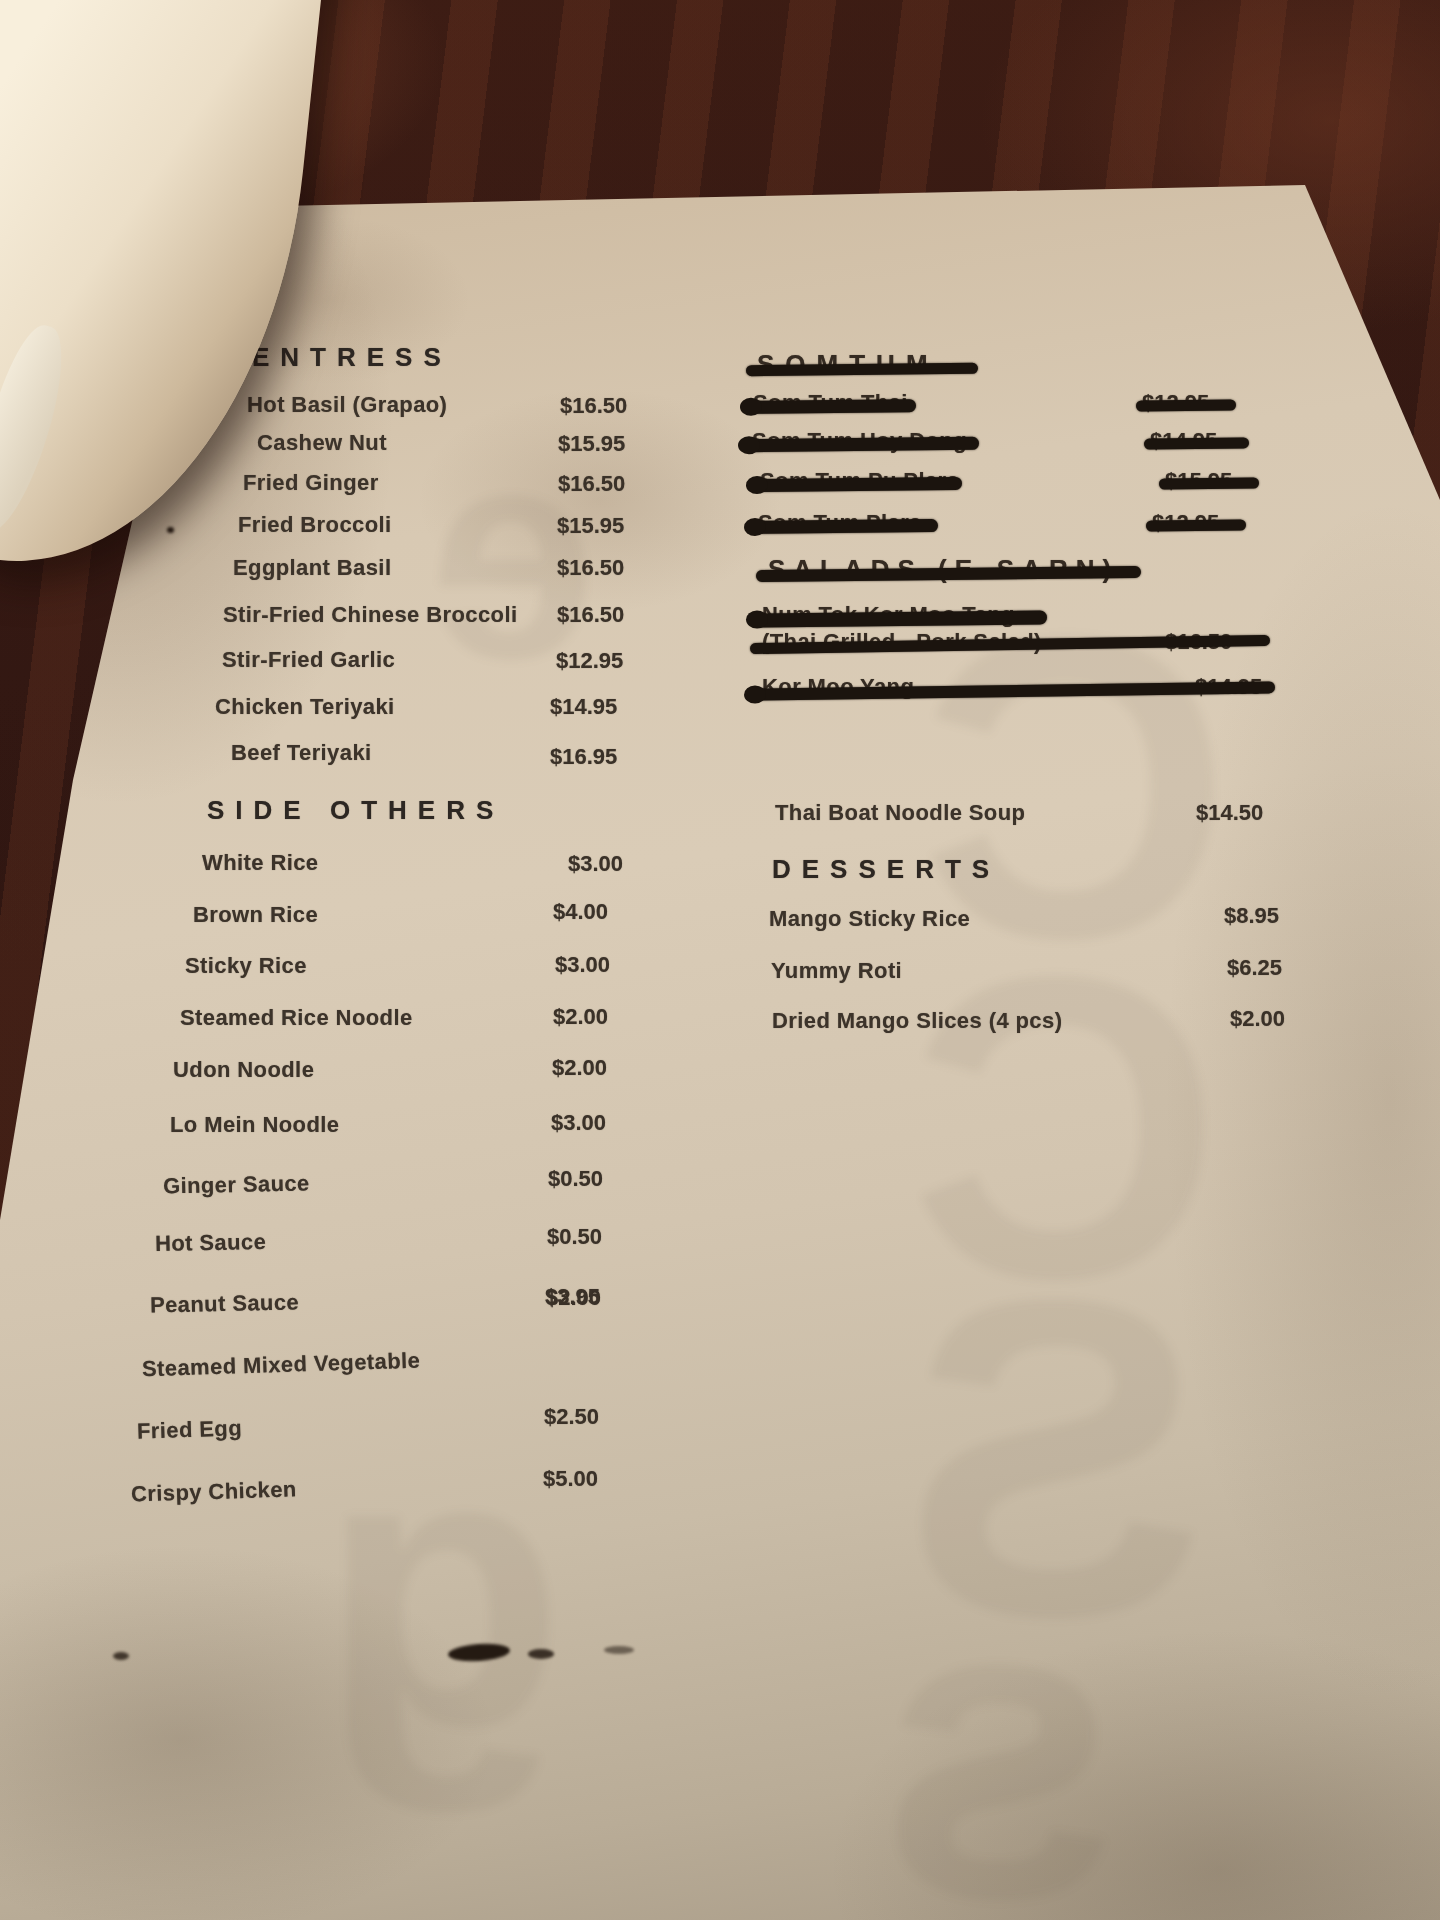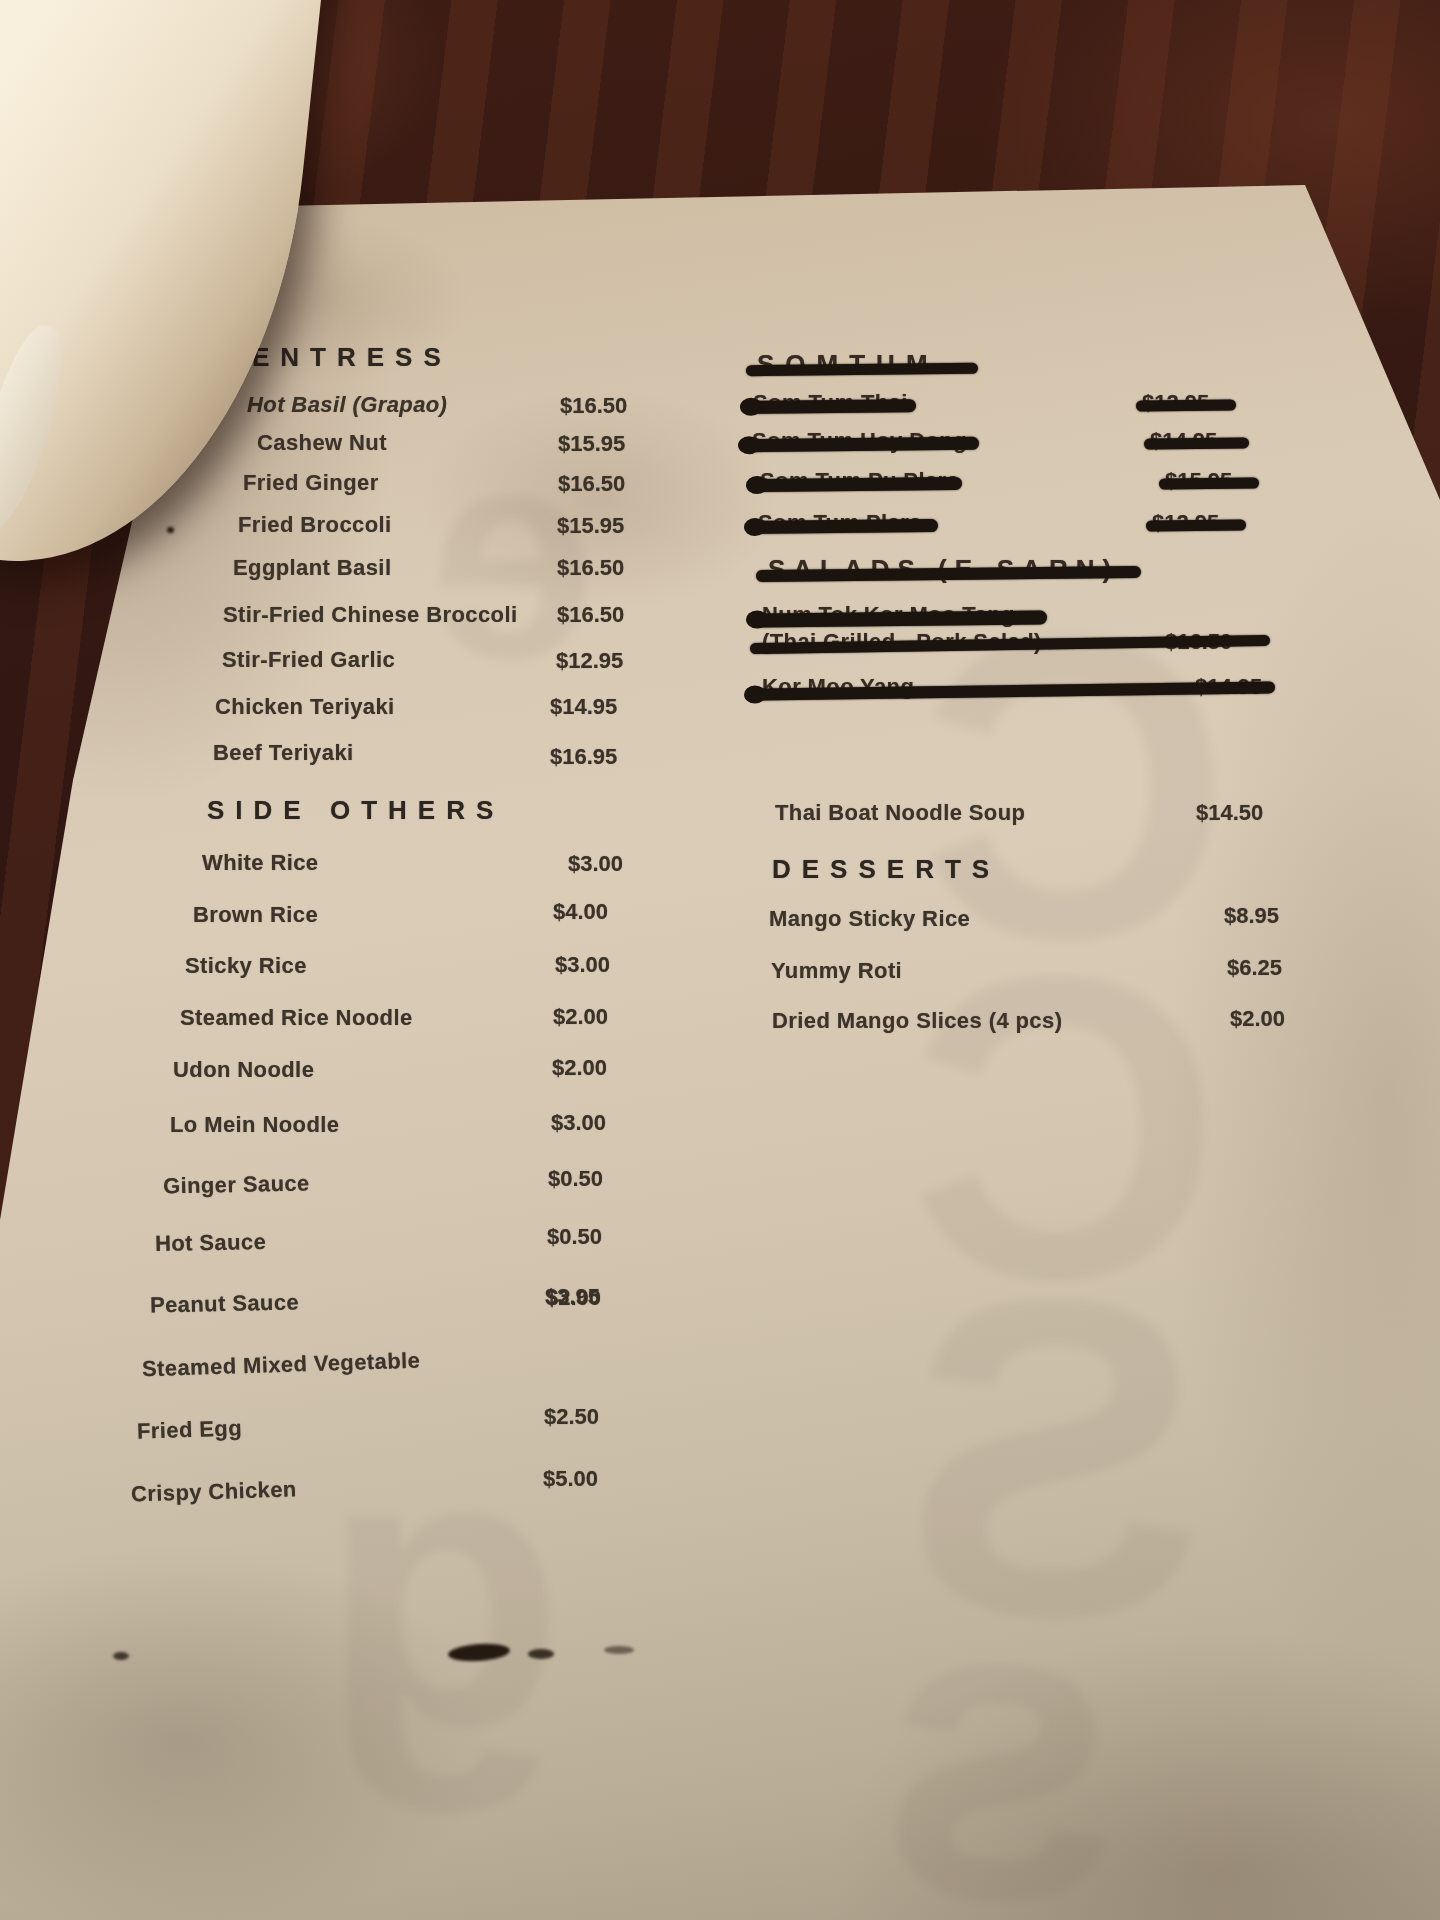--- a/index.html
+++ b/index.html
@@ -73,37 +73,37 @@
 
     <div class="ghost" style="left:430px;top:380px;font-size:300px;">e</div>
     <div class="ghost" style="left:920px;top:540px;font-size:430px;">C</div>
     <div class="ghost" style="left:910px;top:880px;font-size:430px;">C</div>
     <div class="ghost" style="left:905px;top:1200px;font-size:450px;">S</div>
     <div class="ghost" style="left:320px;top:1360px;font-size:400px;">g</div>
     <div class="ghost" style="left:880px;top:1500px;font-size:430px;">s</div>
 
     <div class="hd" style="left:252px;top:342px;">ENTRESS</div>
 
-    <span class="mi" style="left:247px;top:392px;font-style:italic;">Hot Basil (Grapao)</span>
+    <span class="mi" style="left:247px;top:392px;">Hot Basil (Grapao)</span>
     <span class="mp" style="left:560px;top:393px;">$16.50</span>
     <span class="mi" style="left:257px;top:430px;">Cashew Nut</span>
     <span class="mp" style="left:558px;top:431px;">$15.95</span>
     <span class="mi" style="left:243px;top:470px;">Fried Ginger</span>
     <span class="mp" style="left:558px;top:471px;">$16.50</span>
     <span class="mi" style="left:238px;top:512px;">Fried Broccoli</span>
     <span class="mp" style="left:557px;top:513px;">$15.95</span>
     <span class="mi" style="left:233px;top:555px;">Eggplant Basil</span>
     <span class="mp" style="left:557px;top:555px;">$16.50</span>
     <span class="mi" style="left:223px;top:602px;">Stir-Fried Chinese Broccoli</span>
     <span class="mp" style="left:557px;top:602px;">$16.50</span>
     <span class="mi" style="left:222px;top:647px;">Stir-Fried Garlic</span>
     <span class="mp" style="left:556px;top:648px;">$12.95</span>
     <span class="mi" style="left:215px;top:694px;">Chicken Teriyaki</span>
     <span class="mp" style="left:550px;top:694px;">$14.95</span>
-    <span class="mi" style="left:213px;top:740px;">Beef Teriyaki</span>
+    <span class="mi" style="left:231px;top:740px;">Beef Teriyaki</span>
     <span class="mp" style="left:550px;top:744px;">$16.95</span>
 
     <div class="hd" style="left:207px;top:795px;">SIDE OTHERS</div>
 
     <span class="mi" style="left:202px;top:850px;">White Rice</span>
     <span class="mp" style="left:568px;top:851px;">$3.00</span>
     <span class="mi" style="left:193px;top:902px;">Brown Rice</span>
     <span class="mp" style="left:553px;top:899px;">$4.00</span>
     <span class="mi" style="left:185px;top:953px;">Sticky Rice</span>
     <span class="mp" style="left:555px;top:952px;">$3.00</span>

